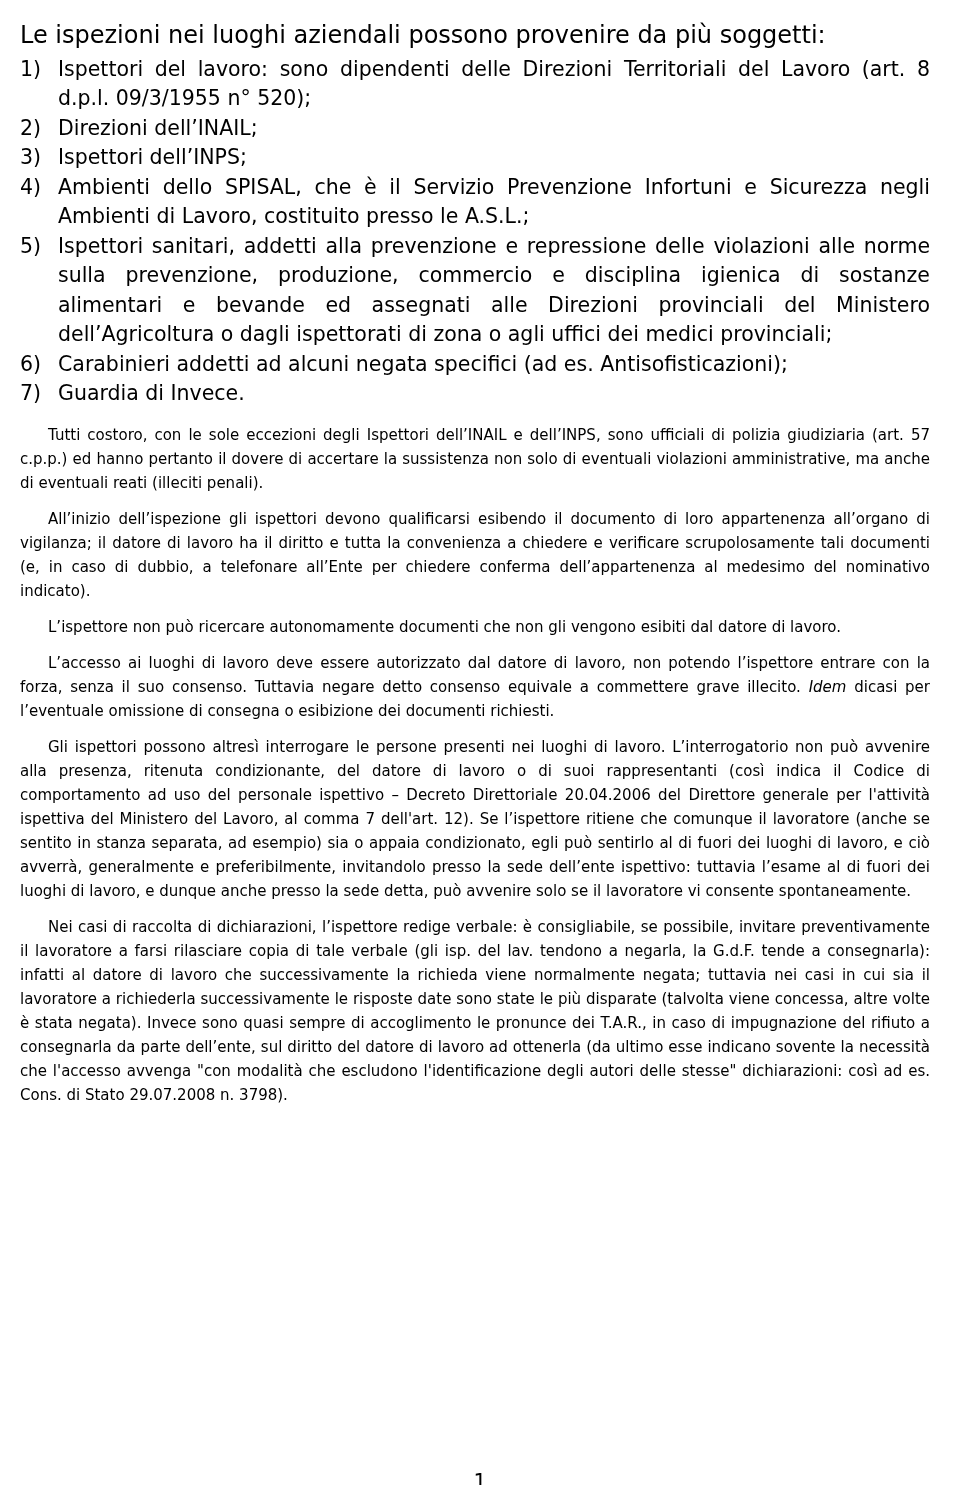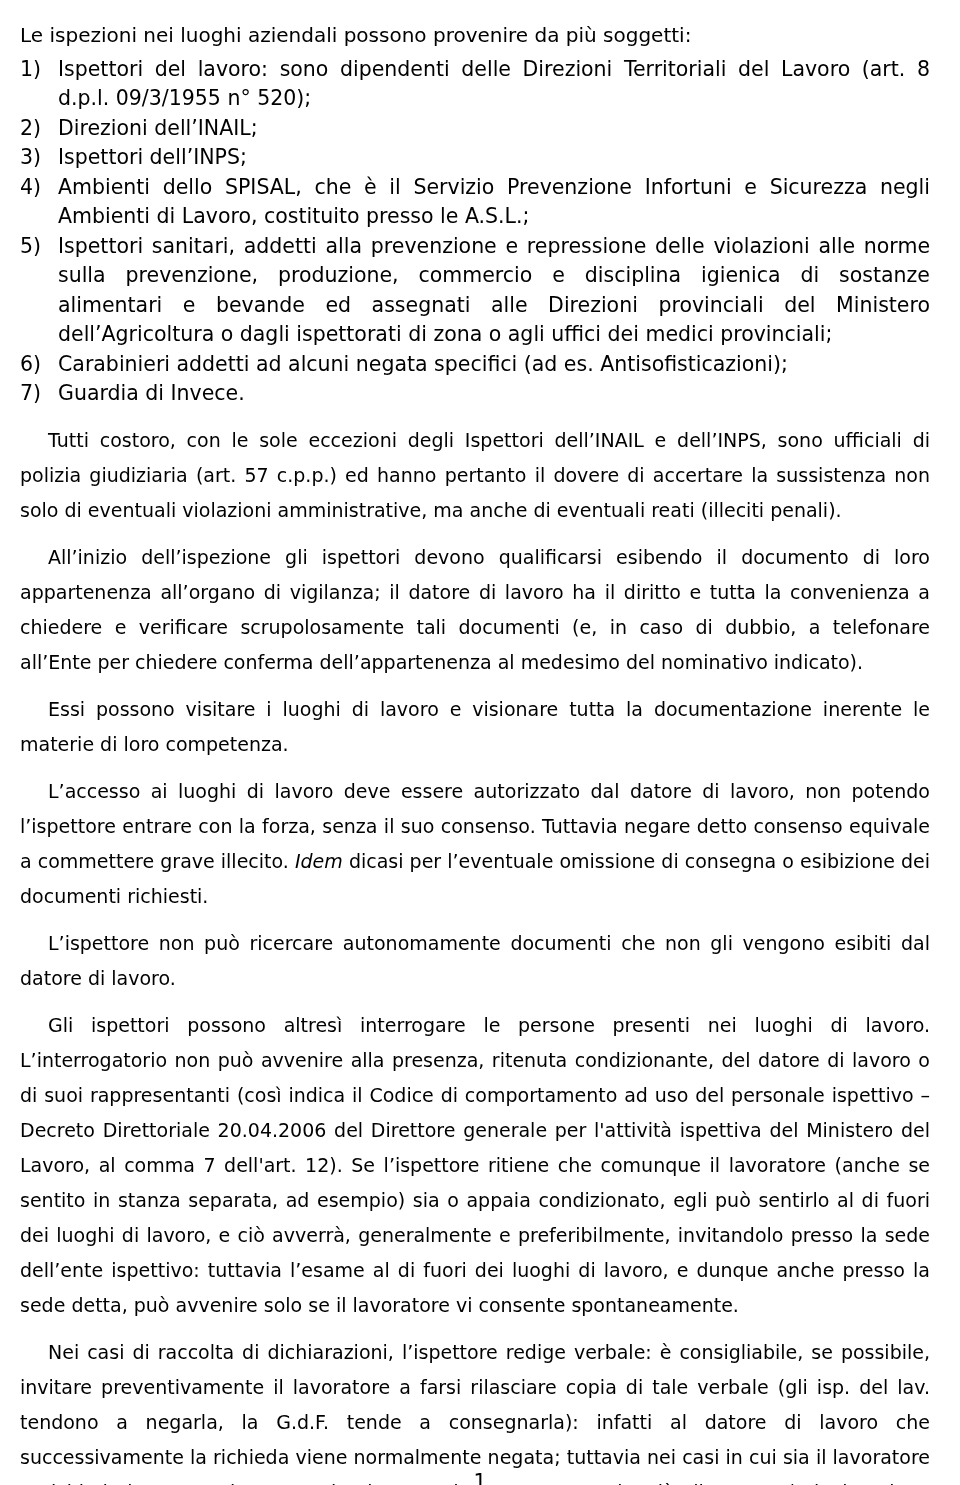--- a/index.html
+++ b/index.html
@@ -28,21 +28,21 @@
     letter-spacing: -0.1px;
     margin: 7px 30px 0 30px;
     font-weight: normal;
     white-space: nowrap;
   }
   .body-block {
     margin: 0 30px 0 20px;
     width: 910px;
   }
   .lead {
-    font-size: 20px;
+    font-size: 24px;
     line-height: 29.5px;
     margin-top: 21px;
     text-align: left;
   }
   ol.inspectors {
     list-style: none;
     margin: 4px 0 0 0;
     padding: 0;
   }
   ol.inspectors li {
@@ -58,22 +58,22 @@
     position: absolute;
     left: 0;
     top: 0;
     width: 30px;
     text-align: left;
   }
   ol.inspectors li .txt {
     display: block;
   }
   p.para {
-    font-size: 19px;
-    line-height: 35px;
+    font-size: 15px;
+    line-height: 24px;
     text-align: justify;
     text-justify: inter-word;
     margin: 12px 0 0 0;
     text-indent: 28px;
   }
   p.para.first-para {
     margin-top: 14px;
   }
   .ital {
     font-style: italic;
@@ -129,25 +129,24 @@
       <li>
         <span class="num">7)</span>
         <span class="txt">Guardia di Invece.</span>
       </li>
     </ol>
 
     <p class="para first-para">Tutti costoro, con le sole eccezioni degli Ispettori dell’INAIL e dell’INPS, sono ufficiali di polizia giudiziaria (art. 57 c.p.p.) ed hanno pertanto il dovere di accertare la sussistenza non solo di eventuali violazioni amministrative, ma anche di eventuali reati (illeciti penali).</p>
 
     <p class="para">All’inizio dell’ispezione gli ispettori devono qualificarsi esibendo il documento di loro appartenenza all’organo di vigilanza; il datore di lavoro ha il diritto e tutta la convenienza a chiedere e verificare scrupolosamente tali documenti (e, in caso di dubbio, a telefonare all’Ente per chiedere conferma dell’appartenenza al medesimo del nominativo indicato).</p>
 
-    <p class="para">Essi possono visitare i luoghi di lavoro e visionare tutta la documentazione inerente le materie di loro competenza.</p>
+
+    <p class="para">L’ispettore non può ricercare autonomamente documenti che non gli vengono esibiti dal datore di lavoro.</p>
 
     <p class="para"><span>L’accesso ai luoghi di lavoro deve essere autorizzato dal datore di lavoro, non potendo l’ispettore entrare con la forza, senza il suo consenso. Tuttavia negare detto consenso equivale a commettere grave illecito. </span><span class="ital">Idem</span><span> dicasi per l’eventuale omissione di consegna o esibizione dei documenti richiesti.</span></p>
-
-    <p class="para">L’ispettore non può ricercare autonomamente documenti che non gli vengono esibiti dal datore di lavoro.</p>
 
     <p class="para">Gli ispettori possono altresì interrogare le persone presenti nei luoghi di lavoro. L’interrogatorio non può avvenire alla presenza, ritenuta condizionante, del datore di lavoro o di suoi rappresentanti (così indica il Codice di comportamento ad uso del personale ispettivo – Decreto Direttoriale 20.04.2006 del Direttore generale per l'attività ispettiva del Ministero del Lavoro, al comma 7 dell'art. 12). Se l’ispettore ritiene che comunque il lavoratore (anche se sentito in stanza separata, ad esempio) sia o appaia condizionato, egli può sentirlo al di fuori dei luoghi di lavoro, e ciò avverrà, generalmente e preferibilmente, invitandolo presso la sede dell’ente ispettivo: tuttavia l’esame al di fuori dei luoghi di lavoro, e dunque anche presso la sede detta, può avvenire solo se il lavoratore vi consente spontaneamente.</p>
 
     <p class="para">Nei casi di raccolta di dichiarazioni, l’ispettore redige verbale: è consigliabile, se possibile, invitare preventivamente il lavoratore a farsi rilasciare copia di tale verbale (gli isp. del lav. tendono a negarla, la G.d.F. tende a consegnarla): infatti al datore di lavoro che successivamente la richieda viene normalmente negata; tuttavia nei casi in cui sia il lavoratore a richiederla successivamente le risposte date sono state le più disparate (talvolta viene concessa, altre volte è stata negata). Invece sono quasi sempre di accoglimento le pronunce dei T.A.R., in caso di impugnazione del rifiuto a consegnarla da parte dell’ente, sul diritto del datore di lavoro ad ottenerla (da ultimo esse indicano sovente la necessità che l'accesso avvenga "con modalità che escludono l'identificazione degli autori delle stesse" dichiarazioni: così ad es. Cons. di Stato 29.07.2008 n. 3798).</p>
 
   </div>
 
   <div class="page-number"><span>1</span></div>
 
 </div>

